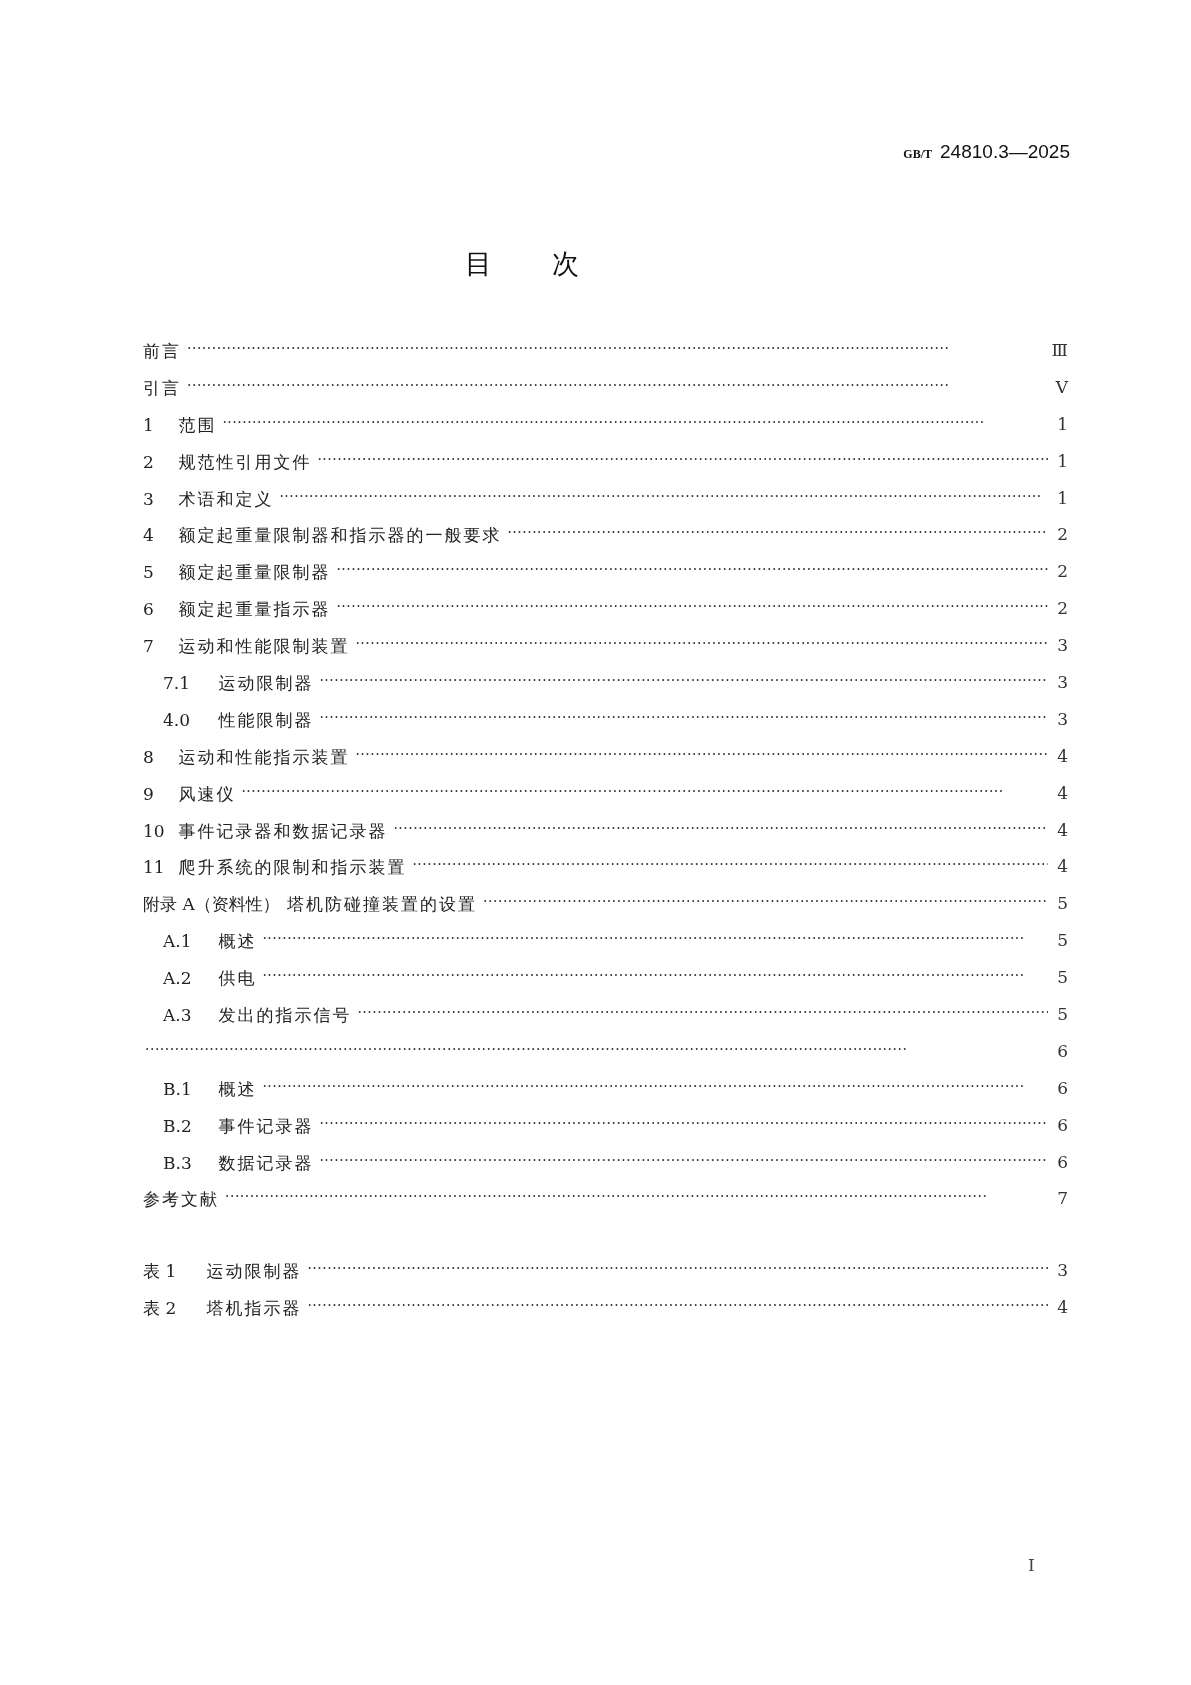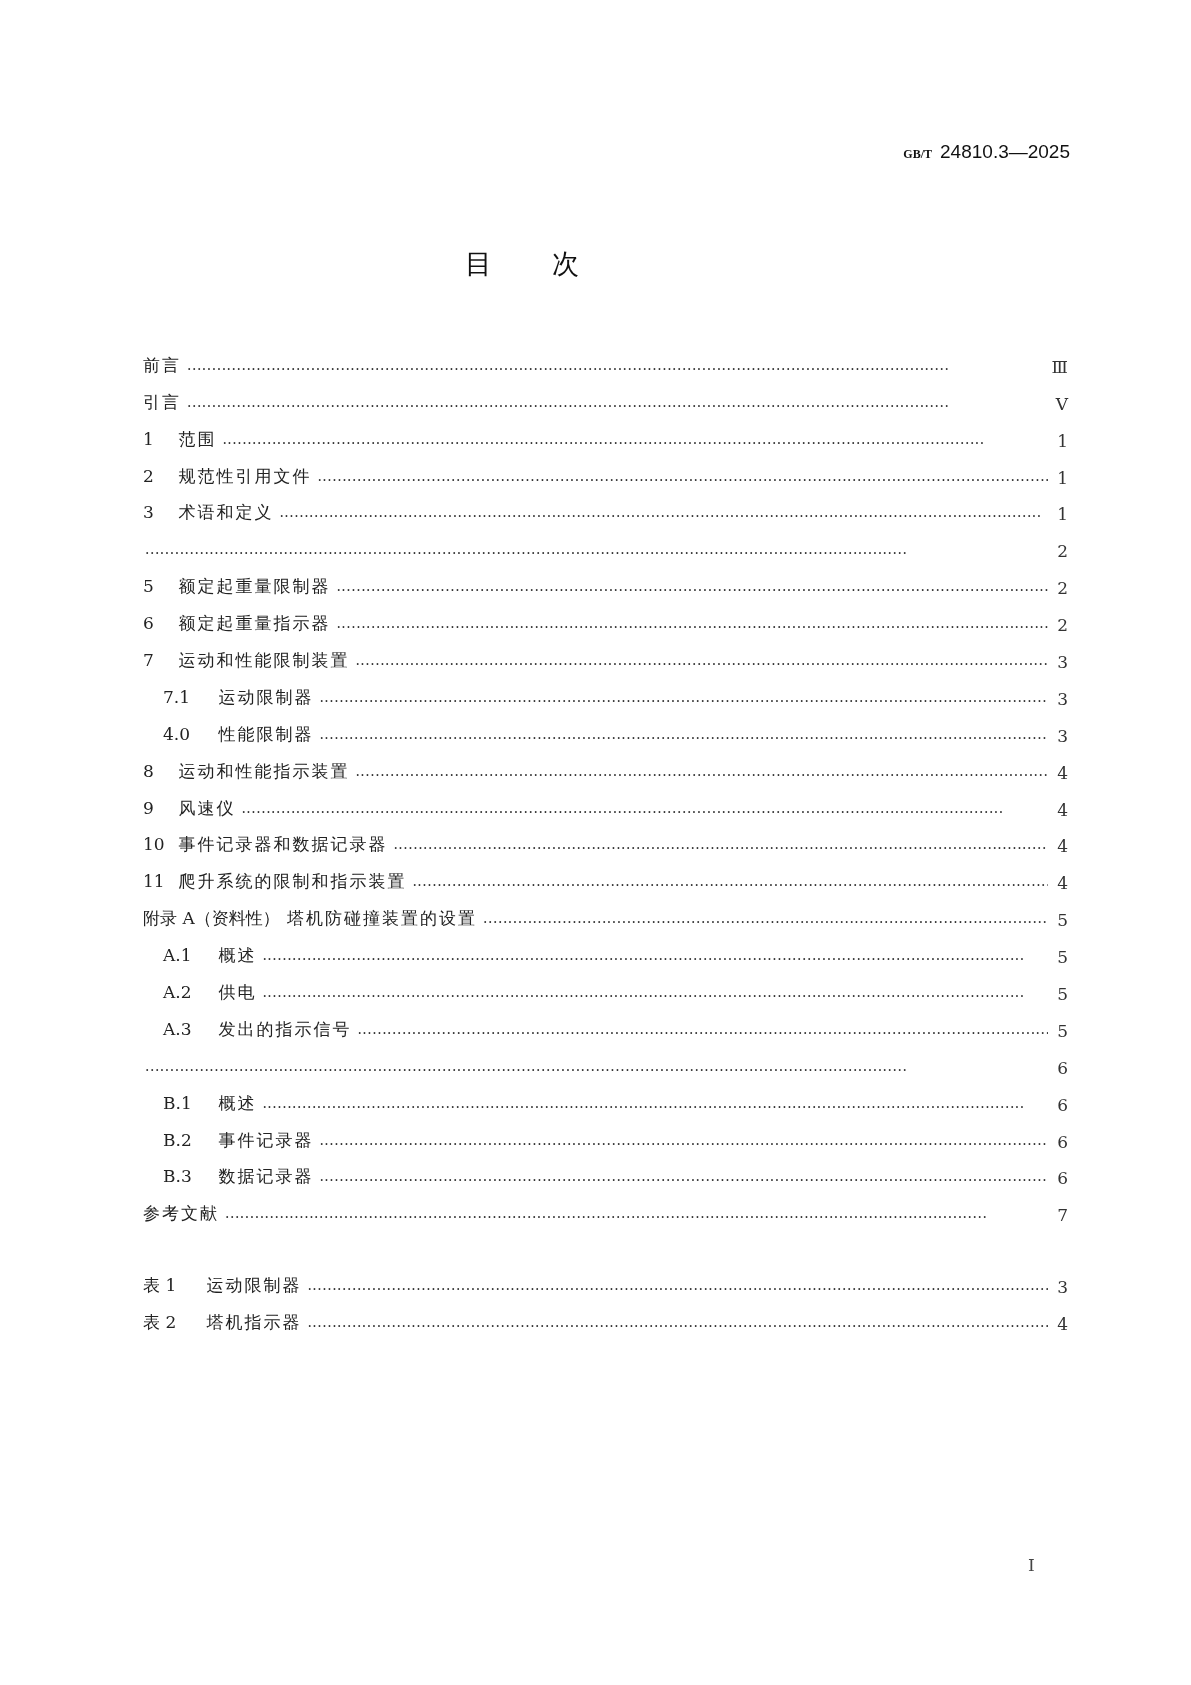--- a/index.html
+++ b/index.html
@@ -4,21 +4,21 @@
 <style>
   html, body { margin: 0; padding: 0; background: #ffffff; }
   body { width: 1191px; height: 1685px; position: relative; overflow: hidden;
          font-family: "DejaVu Serif", "Liberation Serif", serif; color: #222; }
   .std-code { position: absolute; top: 140px; right: 121px; font-size: 19px; color: #111; white-space: nowrap; }
   .std-code .gb { font-family: "Liberation Serif", serif; font-weight: bold; font-size: 12px; }
   .std-code .num { font-family: "Liberation Sans", sans-serif; font-size: 19px; margin-left: 8px; }
   .toc-title { position: absolute; top: 246px; left: 0; width: 1044px; text-align: center;
                font-family: "DejaVu Sans", sans-serif; font-size: 27px; color: #111; letter-spacing: 60px; text-indent: 60px; }
   .toc { position: absolute; left: 143px; width: 925px; top: 340px; }
-  .row { position: relative; height: 36.9px; display: flex; align-items: flex-end; font-size: 17px; }
+  .row { position: relative; height: 36.9px; display: flex; align-items: flex-start; font-size: 17px; }
   .row .label { white-space: nowrap; background: #fff; padding-right: 4px; z-index: 1; letter-spacing: 2px; }
   .row .num-label { display: inline-block; min-width: 28px; letter-spacing: 0; }
   .row.lvl2 { padding-left: 20px; }
   .row.lvl2 .num-label { min-width: 48px; }
   .row.app .num-label { min-width: 0; }
   .row .dots { flex: 1; overflow: hidden; white-space: nowrap; color: #333; letter-spacing: 0.5px; font-size: 14px; margin: 0 6px 0 2px; }
   .row .page { min-width: 14px; text-align: right; font-size: 17px; color: #333; background: #fff; }
   .spacer { height: 35px; }
   .tables .row .num-label { min-width: 56px; }
   .page-footer { position: absolute; top: 1555px; left: 1028px; font-size: 17px; color: #444; }
@@ -53,20 +53,21 @@
         <span class="label"><span class="num-label">2</span><span> </span><span>规范性引用文件</span></span>
         <span class="dots">··························································································································································</span>
         <span class="page">1</span>
       </div>
       <div class="row">
         <span class="label"><span class="num-label">3</span><span> </span><span>术语和定义</span></span>
         <span class="dots">··························································································································································</span>
         <span class="page">1</span>
       </div>
       <div class="row">
+        <span class="label"><span class="num-label">4</span><span> </span><span>额定起重量限制器和指示器的一般要求</span></span>
         <span class="dots">··························································································································································</span>
         <span class="page">2</span>
       </div>
       <div class="row">
         <span class="label"><span class="num-label">5</span><span> </span><span>额定起重量限制器</span></span>
         <span class="dots">··························································································································································</span>
         <span class="page">2</span>
       </div>
       <div class="row">
         <span class="label"><span class="num-label">6</span><span> </span><span>额定起重量指示器</span></span>

